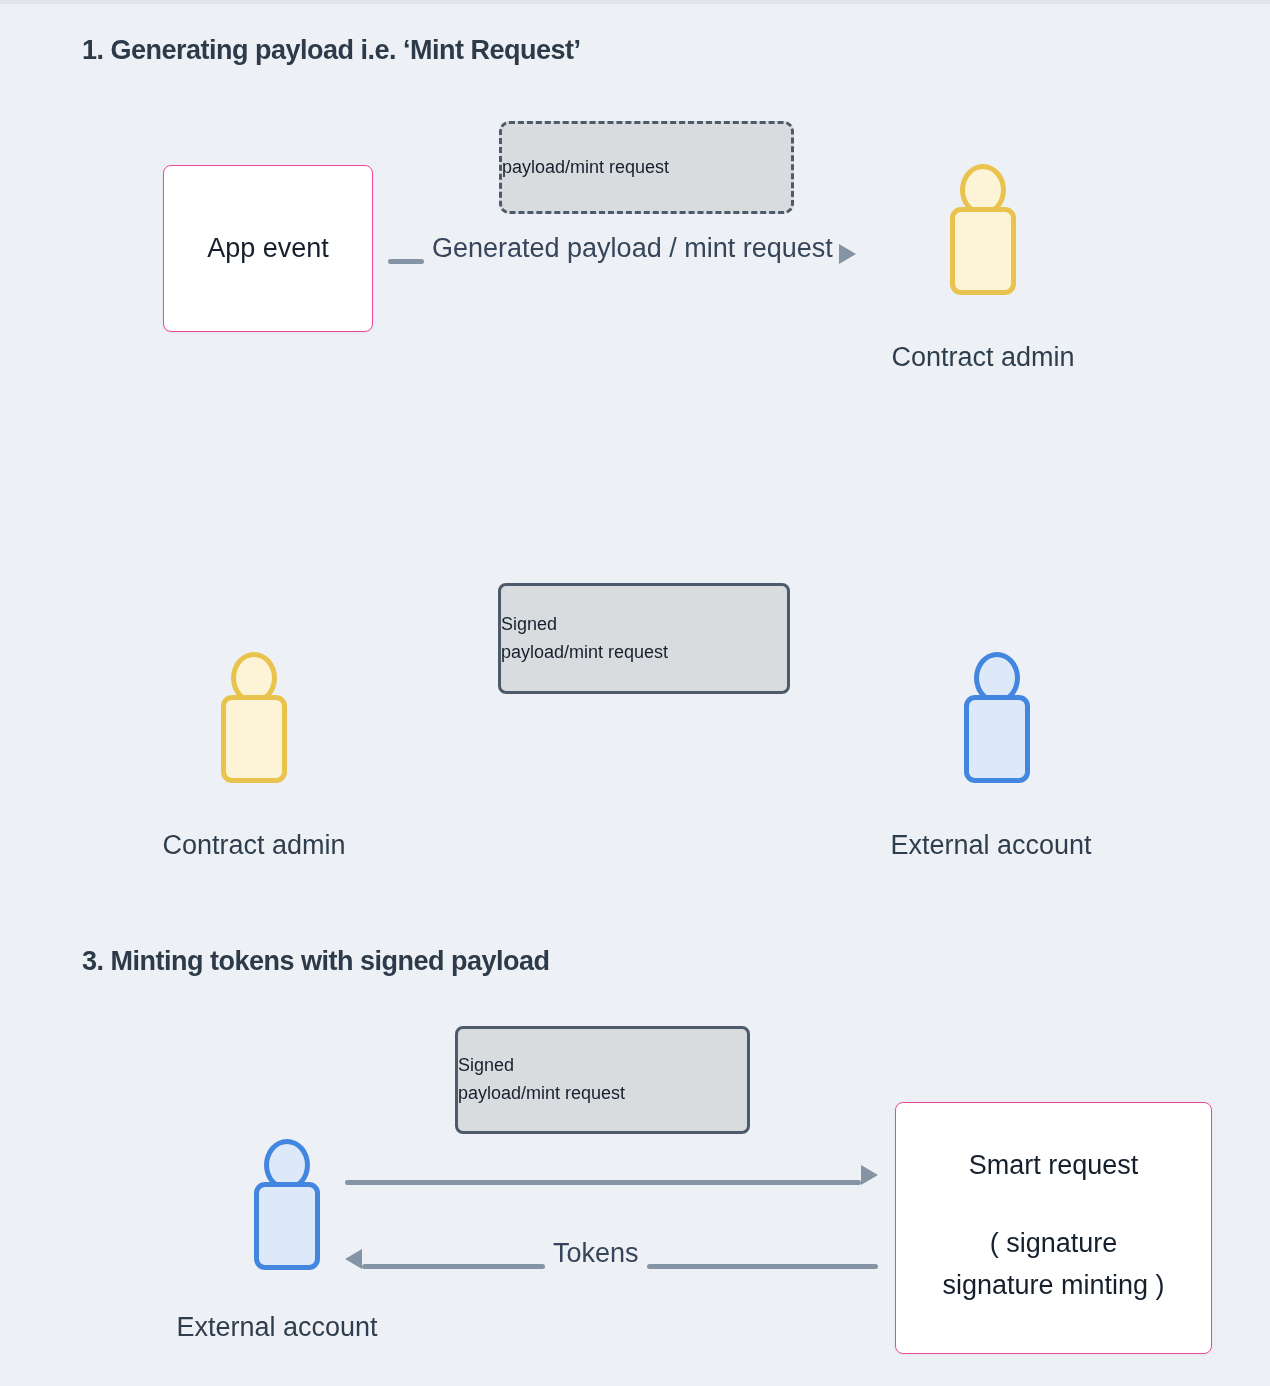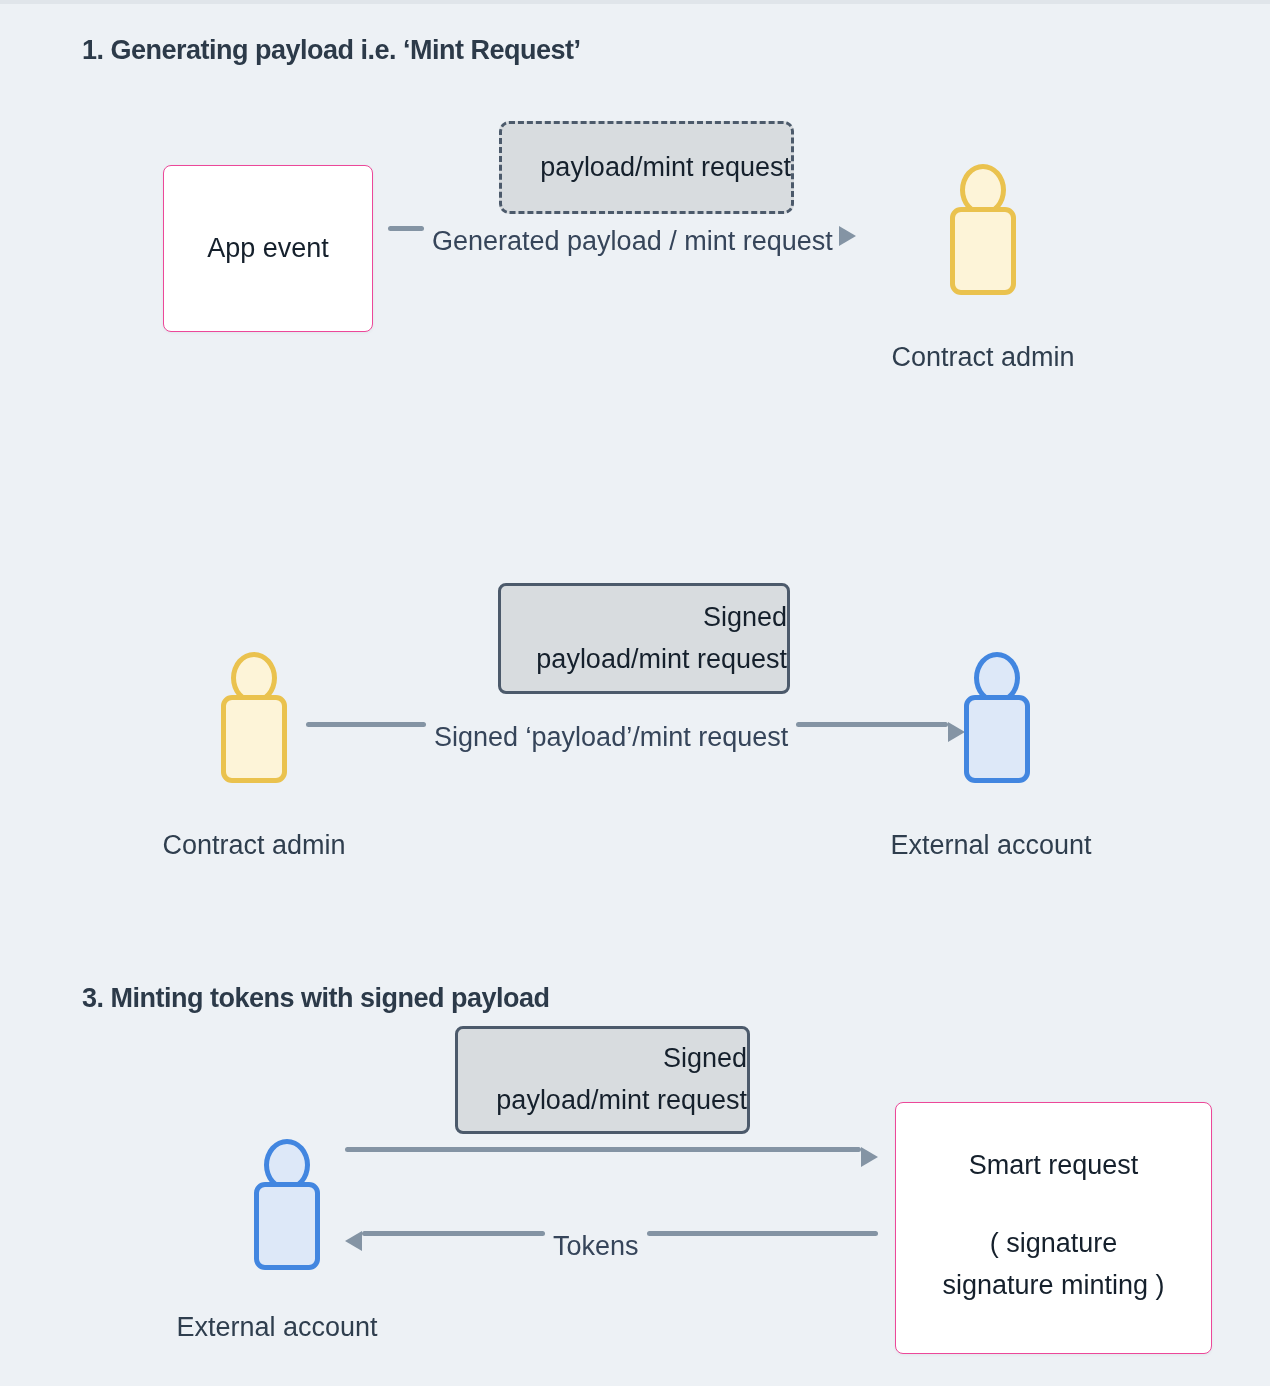--- a/index.html
+++ b/index.html
@@ -41,29 +41,29 @@
     display:flex;flex-direction:column;align-items:center;justify-content:center;
     color:var(--box-text);
     font-size:27px;
     text-align:center;
   }
   .gray-box{
     position:absolute;
     background:var(--payload-box-fill);
     border:3px solid var(--payload-box-border);
     border-radius:8px;
-    display:flex;flex-direction:column;align-items:flex-end;justify-content:center;
+    display:flex;flex-direction:column;align-items:flex-start;justify-content:center;
     color:var(--box-text);
-    font-size:27px;line-height:1.55;
+    font-size:18px;line-height:1.55;
     text-align:center;
   }
   .gray-box.dashed{border-style:dashed;border-width:3px;border-radius:10px;}
   .flow{
     position:absolute;
-    display:flex;align-items:flex-start;
+    display:flex;align-items:flex-end;
     color:var(--label-text);
     font-size:27px;
     white-space:nowrap;
   }
   .fline{height:5px;background:var(--arrow);border-radius:3px;flex:0 0 auto;}
   .fline.grow{flex:1 1 auto;}
   .gap{width:8px;flex:0 0 auto;}
   .ahead-right{
     width:0;height:0;flex:0 0 auto;
     border-top:10px solid transparent;
@@ -136,36 +136,28 @@
     <span>Signed</span>
     <span>payload/mint request</span>
   </div>
 
   <div class="person yellow" style="left:221px;top:648px;">
     <div class="p-head"></div>
     <div class="p-body"></div>
   </div>
   <div class="actor-label" style="left:254px;top:826px;">Contract admin</div>
 
-  <div class="flow" style="left:306px;top:718px;width:659px;height:38px;">
-    <span class="fline" style="width:120px;"></span>
-    <span class="gap"></span>
-    <span>Signed ‘payload’/mint request</span>
-    <span class="gap"></span>
-    <span class="fline grow"></span>
-    <span class="ahead-right"></span>
-  </div>
 
   <div class="person blue" style="left:964px;top:648px;">
     <div class="p-head"></div>
     <div class="p-body"></div>
   </div>
   <div class="actor-label" style="left:991px;top:826px;">External account</div>
 
-  <div class="heading" style="left:82px;top:979px;">3. Minting tokens with signed payload</div>
+  <div class="heading" style="left:82px;top:942px;">3. Minting tokens with signed payload</div>
 
   <div class="gray-box" style="left:455px;top:1022px;width:295px;height:108px;">
     <span>Signed</span>
     <span>payload/mint request</span>
   </div>
 
   <div class="person blue" style="left:254px;top:1135px;">
     <div class="p-head"></div>
     <div class="p-body"></div>
   </div>

